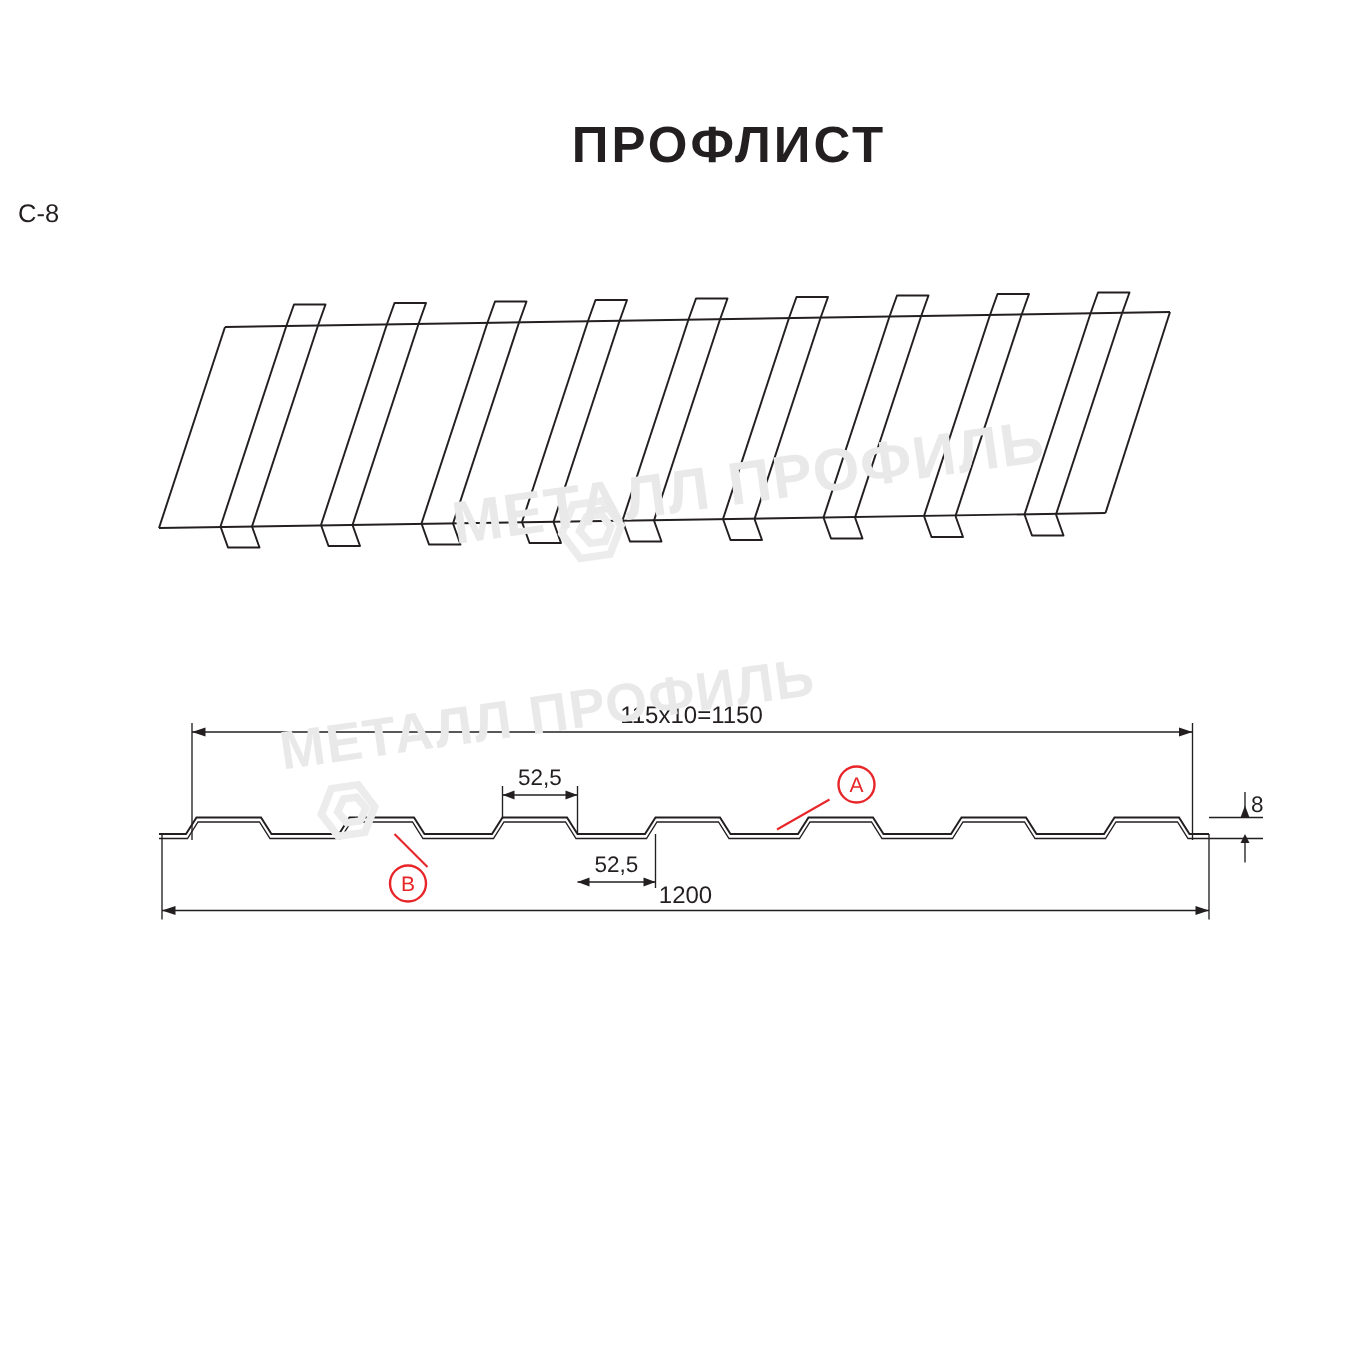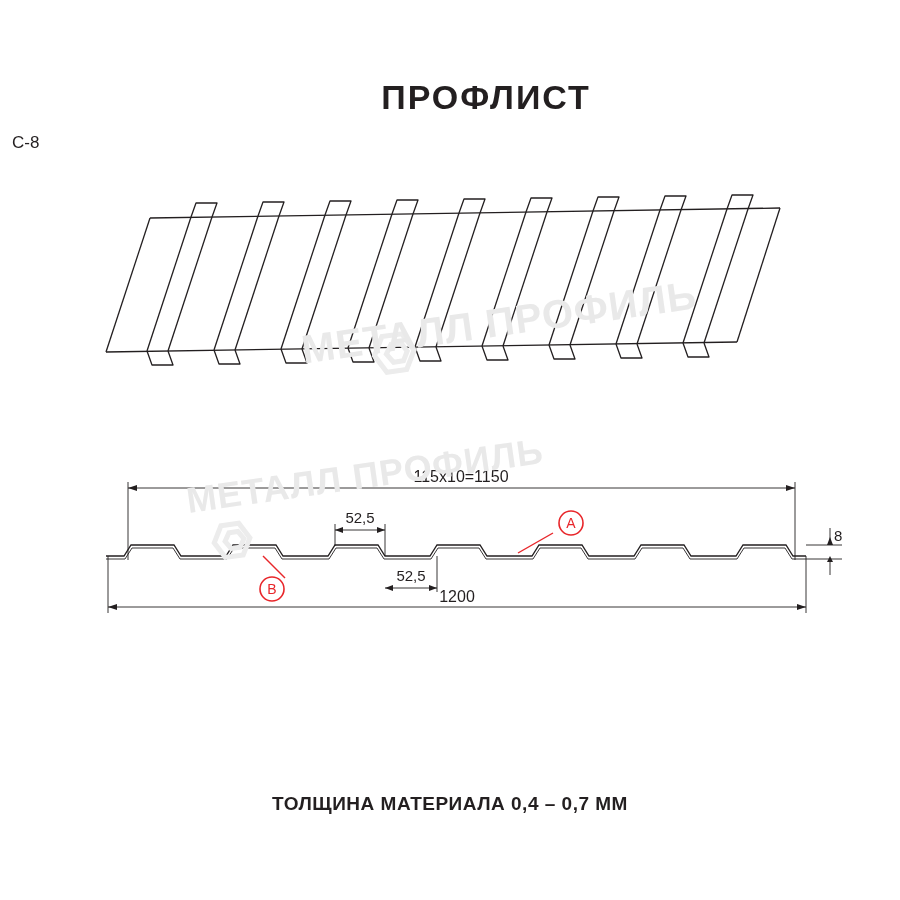--- a/index.html
+++ b/index.html
@@ -231,14 +231,13 @@
       <g transform="translate(212,527) rotate(-8)" fill="none" stroke="#ececec" stroke-width="5">
         <path d="M0 16 L9 0 L27 0 L36 16 L27 32 L9 32 Z"></path>
         <path d="M11 16 L16 8 L25 8 L30 16 L25 24 L16 24 Z"></path>
       </g>
     </g>
   </svg>
 
   <div class="wm wm1">МЕТАЛЛ ПРОФИЛЬ</div>
   <div class="wm wm2">МЕТАЛЛ ПРОФИЛЬ</div>
 
-  <div class="footer">ТОЛЩИНА МАТЕРИАЛА 0,4 – 0,7 ММ</div>
 </div>
 
 </body></html>

